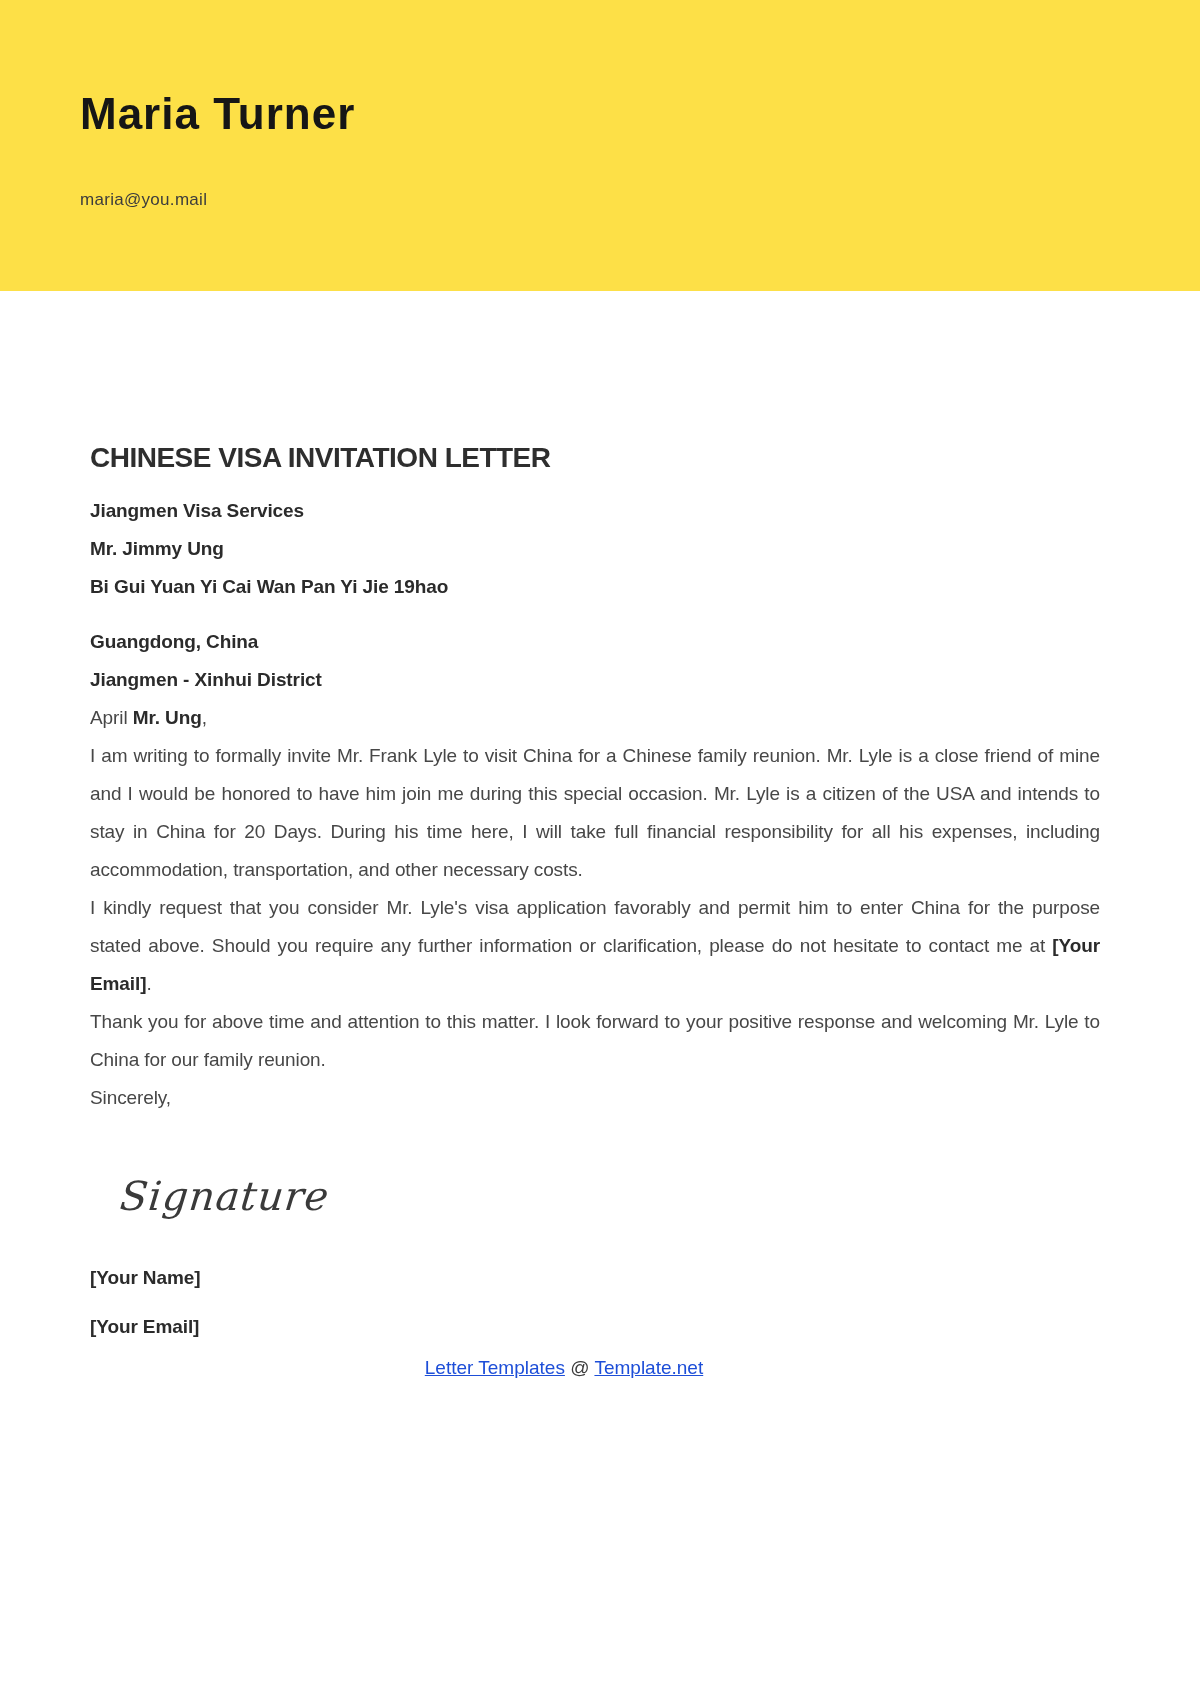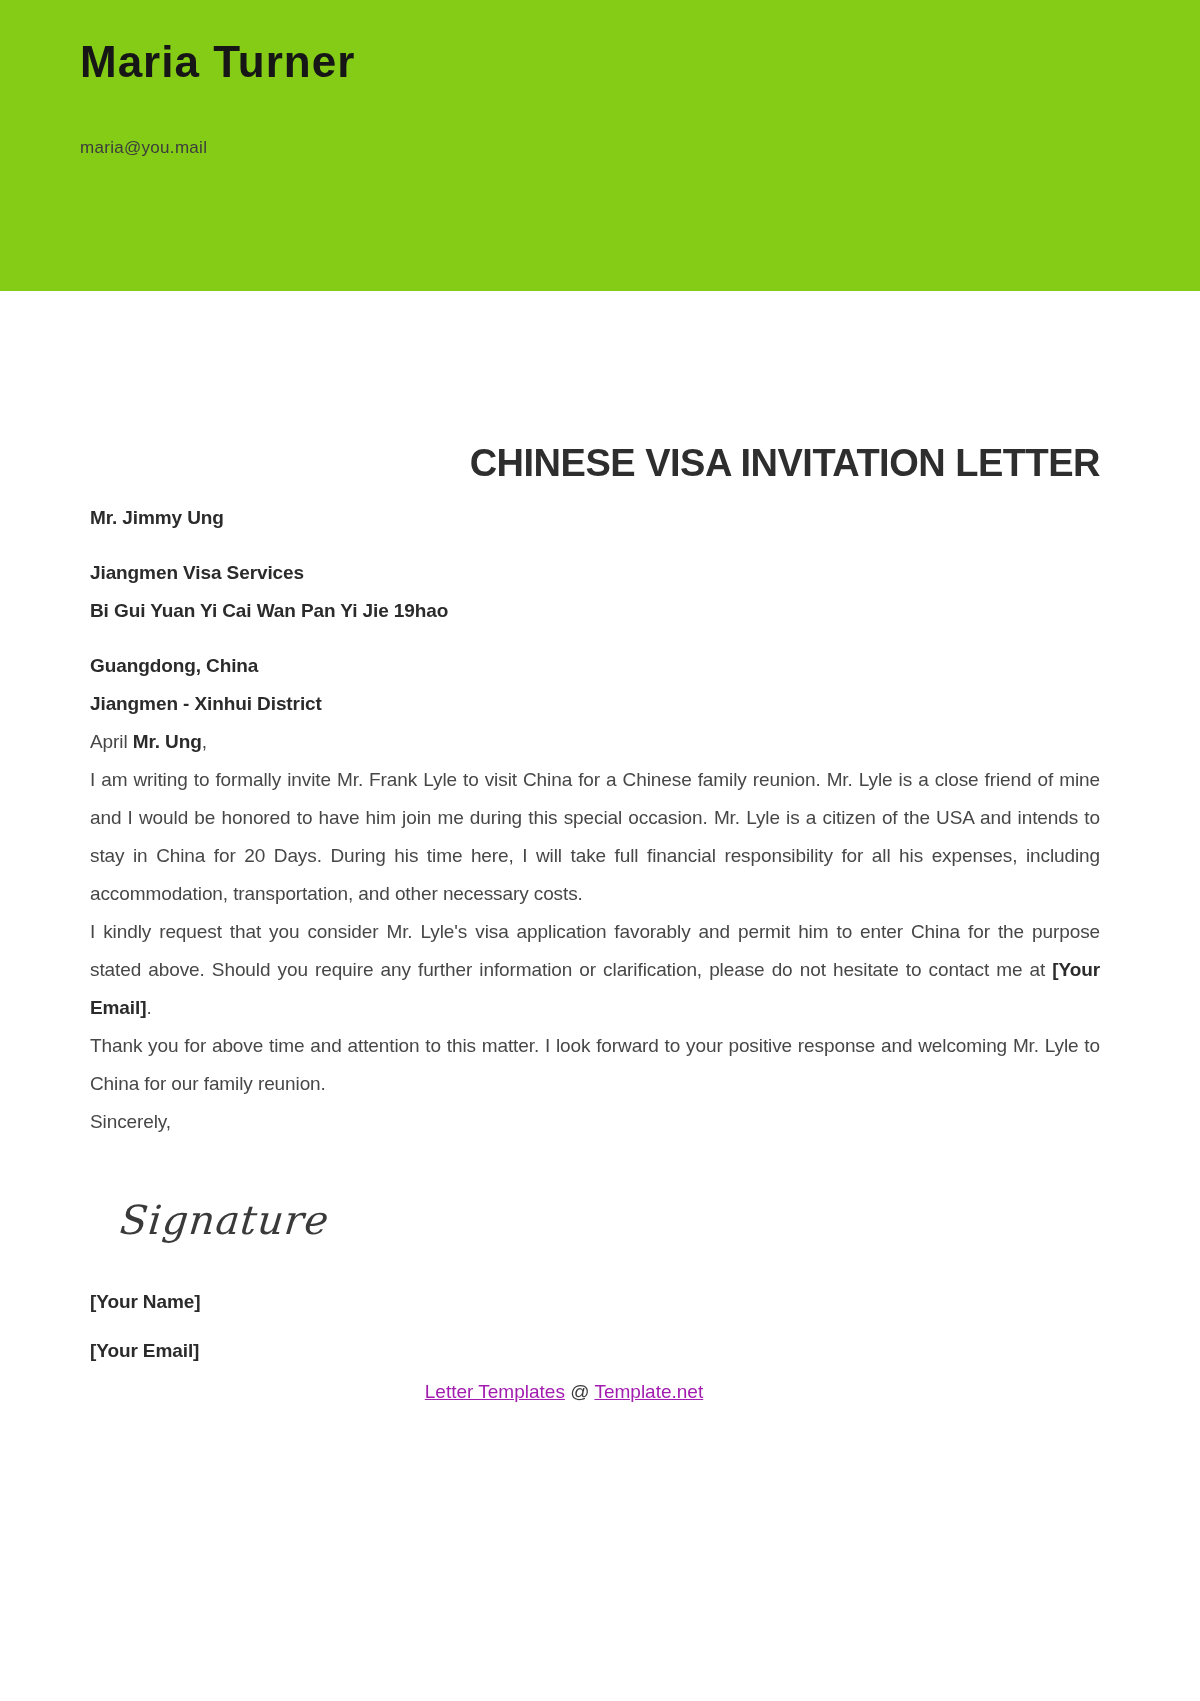--- a/index.html
+++ b/index.html
@@ -11,45 +11,45 @@
     margin: 0 auto;
     background: #ffffff;
     font-family: "Liberation Sans", sans-serif;
     color: #474747;
     overflow: hidden;
   }
   
   .header-band {
     width: 100%;
     height: 291px;
-    background: #84cc16;
-    padding: 40px 0 0 80px;
+    background: #fde047;
+    padding: 92px 0 0 80px;
   }
   .sender-name {
     font-size: 44px;
     font-weight: 700;
     letter-spacing: 1px;
     color: #161616;
     line-height: 1;
   }
   .sender-email {
     margin-top: 54px;
     font-size: 17px;
     letter-spacing: 0.3px;
     color: #3c3c3c;
   }
   
   .content {
     padding: 0 100px 0 90px;
   }
   .letter-title {
     margin-top: 150px;
-    margin-bottom: 12px;
-    text-align: right;
-    font-size: 38px;
+    margin-bottom: 2px;
+    text-align: left;
+    font-size: 28px;
     font-weight: 800;
     letter-spacing: -0.5px;
     color: #2e2e2e;
     line-height: 1.2;
   }
   .line {
     font-size: 19px;
     line-height: 38px;
     letter-spacing: -0.1px;
   }
@@ -80,44 +80,44 @@
   .sender-email-ph { margin-top: 11px; }
   
   .footer-credit {
     margin-top: 10px;
     text-align: center;
     padding-right: 62px;
     font-size: 19px;
     line-height: 24px;
   }
   .footer-credit a {
-    color: #a21caf;
+    color: #1d4ed8;
     text-decoration: underline;
     cursor: pointer;
   }
   .footer-sep { color: #3c3c3c; text-decoration: none; }
 </style>
 </head>
 <body>
 
 <div class="page">
 
   <header class="header-band">
     <div class="sender-name">Maria Turner</div>
     <div class="sender-email">maria@you.mail</div>
   </header>
 
   <main class="content">
 
     <h1 class="letter-title">CHINESE VISA INVITATION LETTER</h1>
 
 
+    <div class="line bold gap-above">Jiangmen Visa Services</div>
+
     <div class="line bold">Mr. Jimmy Ung</div>
-
-    <div class="line bold gap-above">Jiangmen Visa Services</div>
 
     <div class="line bold">Bi Gui Yuan Yi Cai Wan Pan Yi Jie 19hao</div>
 
     <div class="line bold gap-above">Guangdong, China</div>
 
     <div class="line bold">Jiangmen - Xinhui District</div>
 
     <div class="line">
       <span>April </span><span class="bold-inline bold">Mr. Ung</span><span>,</span>
     </div>

